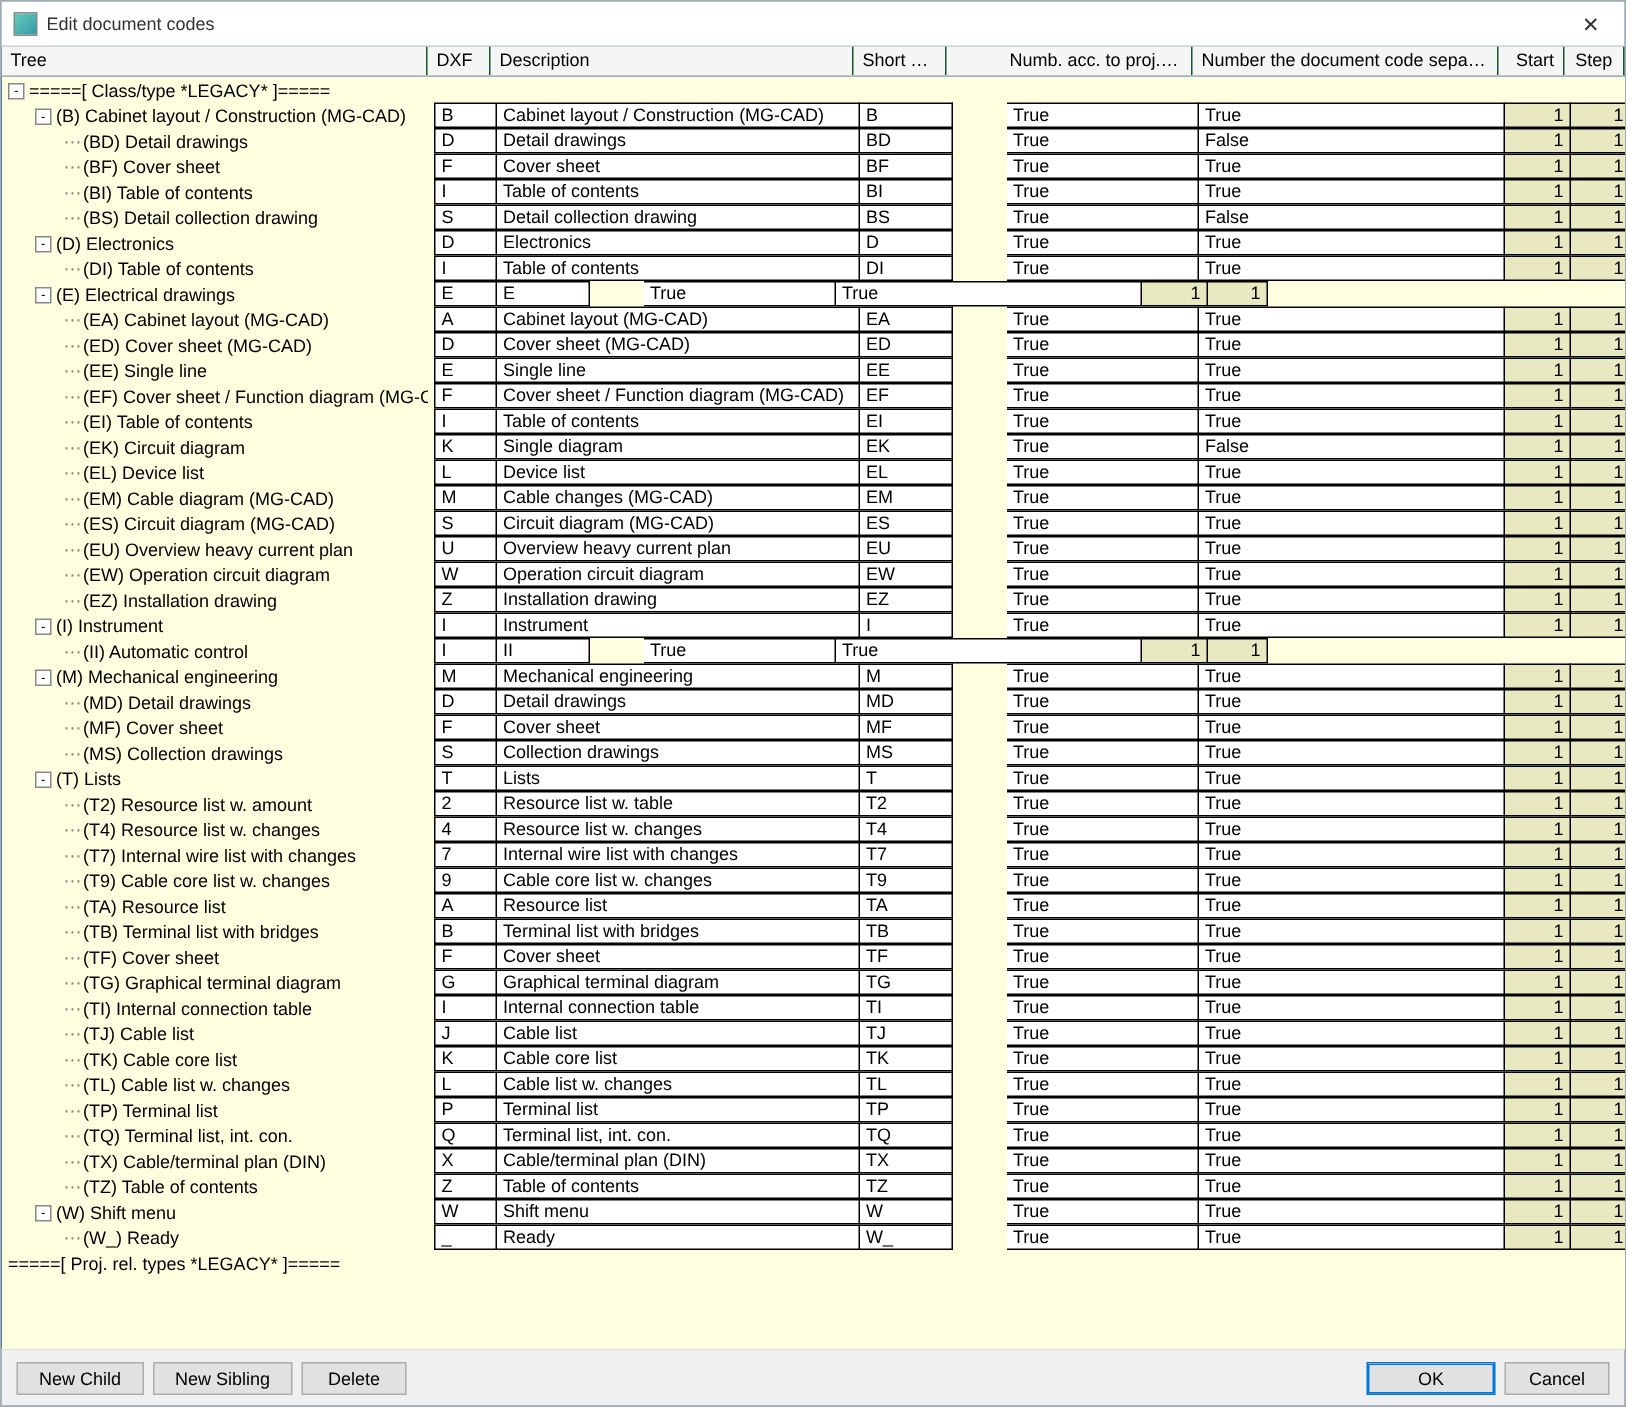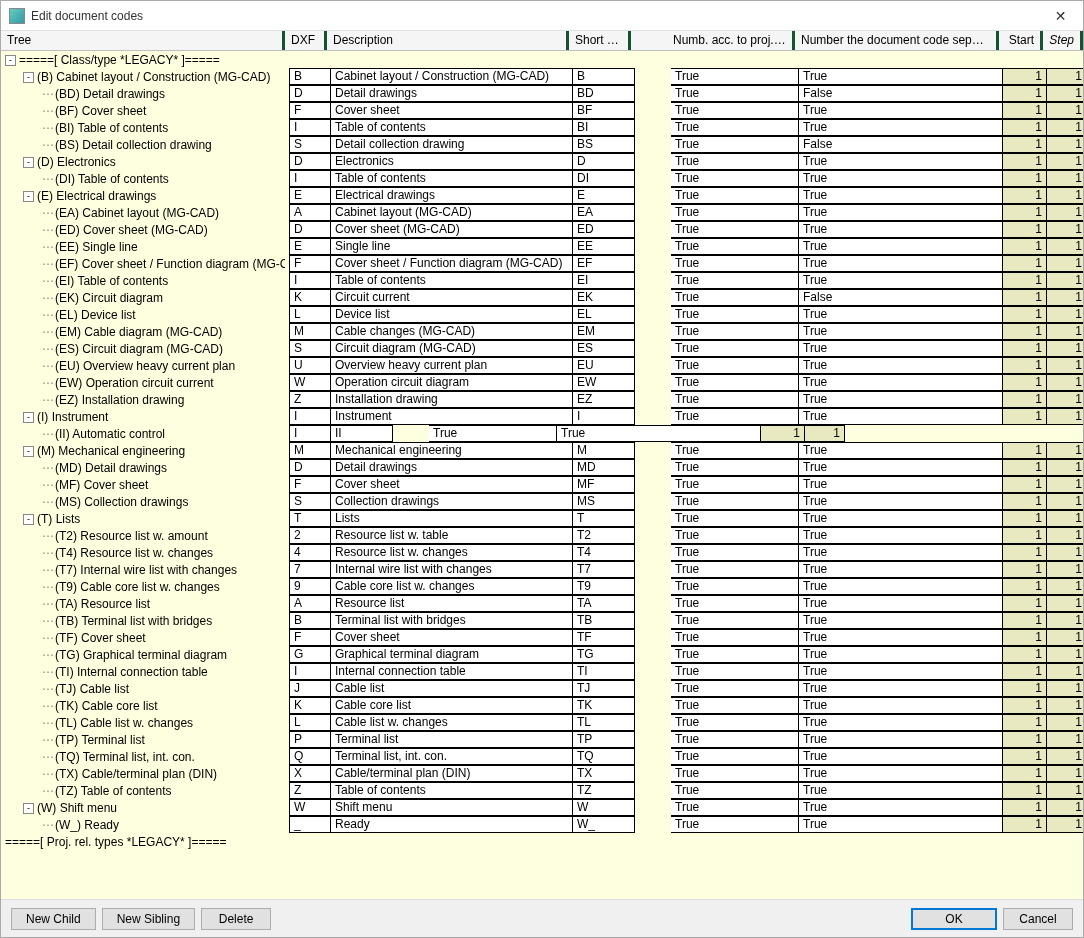--- a/index.html
+++ b/index.html
@@ -40,21 +40,21 @@
     font-size:14px;color:#333;
   }
   .headers {
     display:flex;
     background:#f5f5f5;
     border-bottom:1px solid #c0c0c0;
     height:20px;
     font-size:12px;
   }
   .hcell {
-    border-right:3px solid #14532d;
+    border-right:1px solid #14532d;
     padding:2px 6px;
     overflow:hidden;
     white-space:nowrap;
     text-overflow:ellipsis;
   }
   .col-tree  { width:284px; flex-shrink:0; }
   .col-dxf   { width:42px; flex-shrink:0; }
   .col-desc  { width:242px; flex-shrink:0; }
   .col-short { width:62px; flex-shrink:0; }
   .col-proj  { width:128px; flex-shrink:0;margin-left:36px; }
@@ -165,21 +165,21 @@
 
   <div class="main-area">
     <div class="headers">
       <div class="hcell col-tree">Tree</div>
       <div class="hcell col-dxf">DXF</div>
       <div class="hcell col-desc">Description</div>
       <div class="hcell col-short">Short Text</div>
       <div class="hcell col-proj">Numb. acc. to proj.par.</div>
       <div class="hcell col-sep">Number the document code separately</div>
       <div class="hcell col-start" style="text-align:right;">Start</div>
-      <div class="hcell col-step" style="text-align:right;font-style:italic;">Step</div>
+      <div class="hcell col-step" style="text-align:center;">Step</div>
     </div>
 
     <div class="body-scroll" id="body-scroll" style="position:relative;">
 
     <div class="row">
           <div class="tree-cell">
             <span class="indent" style="width: 0px;"></span>
             <span class="exp">-</span>
             <span>=====[ Class/type *LEGACY* ]=====</span>
           </div>
@@ -290,21 +290,20 @@
           <div class="dcell num-cell col-step">1</div>
         </div>
         <div class="row">
           <div class="tree-cell">
             <span class="indent" style="width: 18px;"></span>
             <span class="exp">-</span>
             <span>(E) Electrical drawings</span>
           </div>
           <div class="gap"></div>
           <div class="dcell col-dxf">E</div>
-          <div class="dcell col-desc">Electrical drawings</div>
           <div class="dcell col-short">E</div>
           <div class="dcell col-proj">True</div>
           <div class="dcell col-sep">True</div>
           <div class="dcell num-cell col-start">1</div>
           <div class="dcell num-cell col-step">1</div>
         </div>
         <div class="row">
           <div class="tree-cell">
             <span class="indent" style="width: 36px;"></span>
             <span class="dotline">⋯</span>
@@ -380,21 +379,21 @@
           <div class="dcell num-cell col-step">1</div>
         </div>
         <div class="row">
           <div class="tree-cell">
             <span class="indent" style="width: 36px;"></span>
             <span class="dotline">⋯</span>
             <span>(EK) Circuit diagram</span>
           </div>
           <div class="gap"></div>
           <div class="dcell col-dxf">K</div>
-          <div class="dcell col-desc">Circuit current</div>
+          <div class="dcell col-desc">Single diagram</div>
           <div class="dcell col-short">EK</div>
           <div class="dcell col-proj">True</div>
           <div class="dcell col-sep">False</div>
           <div class="dcell num-cell col-start">1</div>
           <div class="dcell num-cell col-step">1</div>
         </div>
         <div class="row">
           <div class="tree-cell">
             <span class="indent" style="width: 36px;"></span>
             <span class="dotline">⋯</span>
@@ -451,21 +450,21 @@
           <div class="dcell col-short">EU</div>
           <div class="dcell col-proj">True</div>
           <div class="dcell col-sep">True</div>
           <div class="dcell num-cell col-start">1</div>
           <div class="dcell num-cell col-step">1</div>
         </div>
         <div class="row">
           <div class="tree-cell">
             <span class="indent" style="width: 36px;"></span>
             <span class="dotline">⋯</span>
-            <span>(EW) Operation circuit current</span>
+            <span>(EW) Operation circuit diagram</span>
           </div>
           <div class="gap"></div>
           <div class="dcell col-dxf">W</div>
           <div class="dcell col-desc">Operation circuit diagram</div>
           <div class="dcell col-short">EW</div>
           <div class="dcell col-proj">True</div>
           <div class="dcell col-sep">True</div>
           <div class="dcell num-cell col-start">1</div>
           <div class="dcell num-cell col-step">1</div>
         </div>

